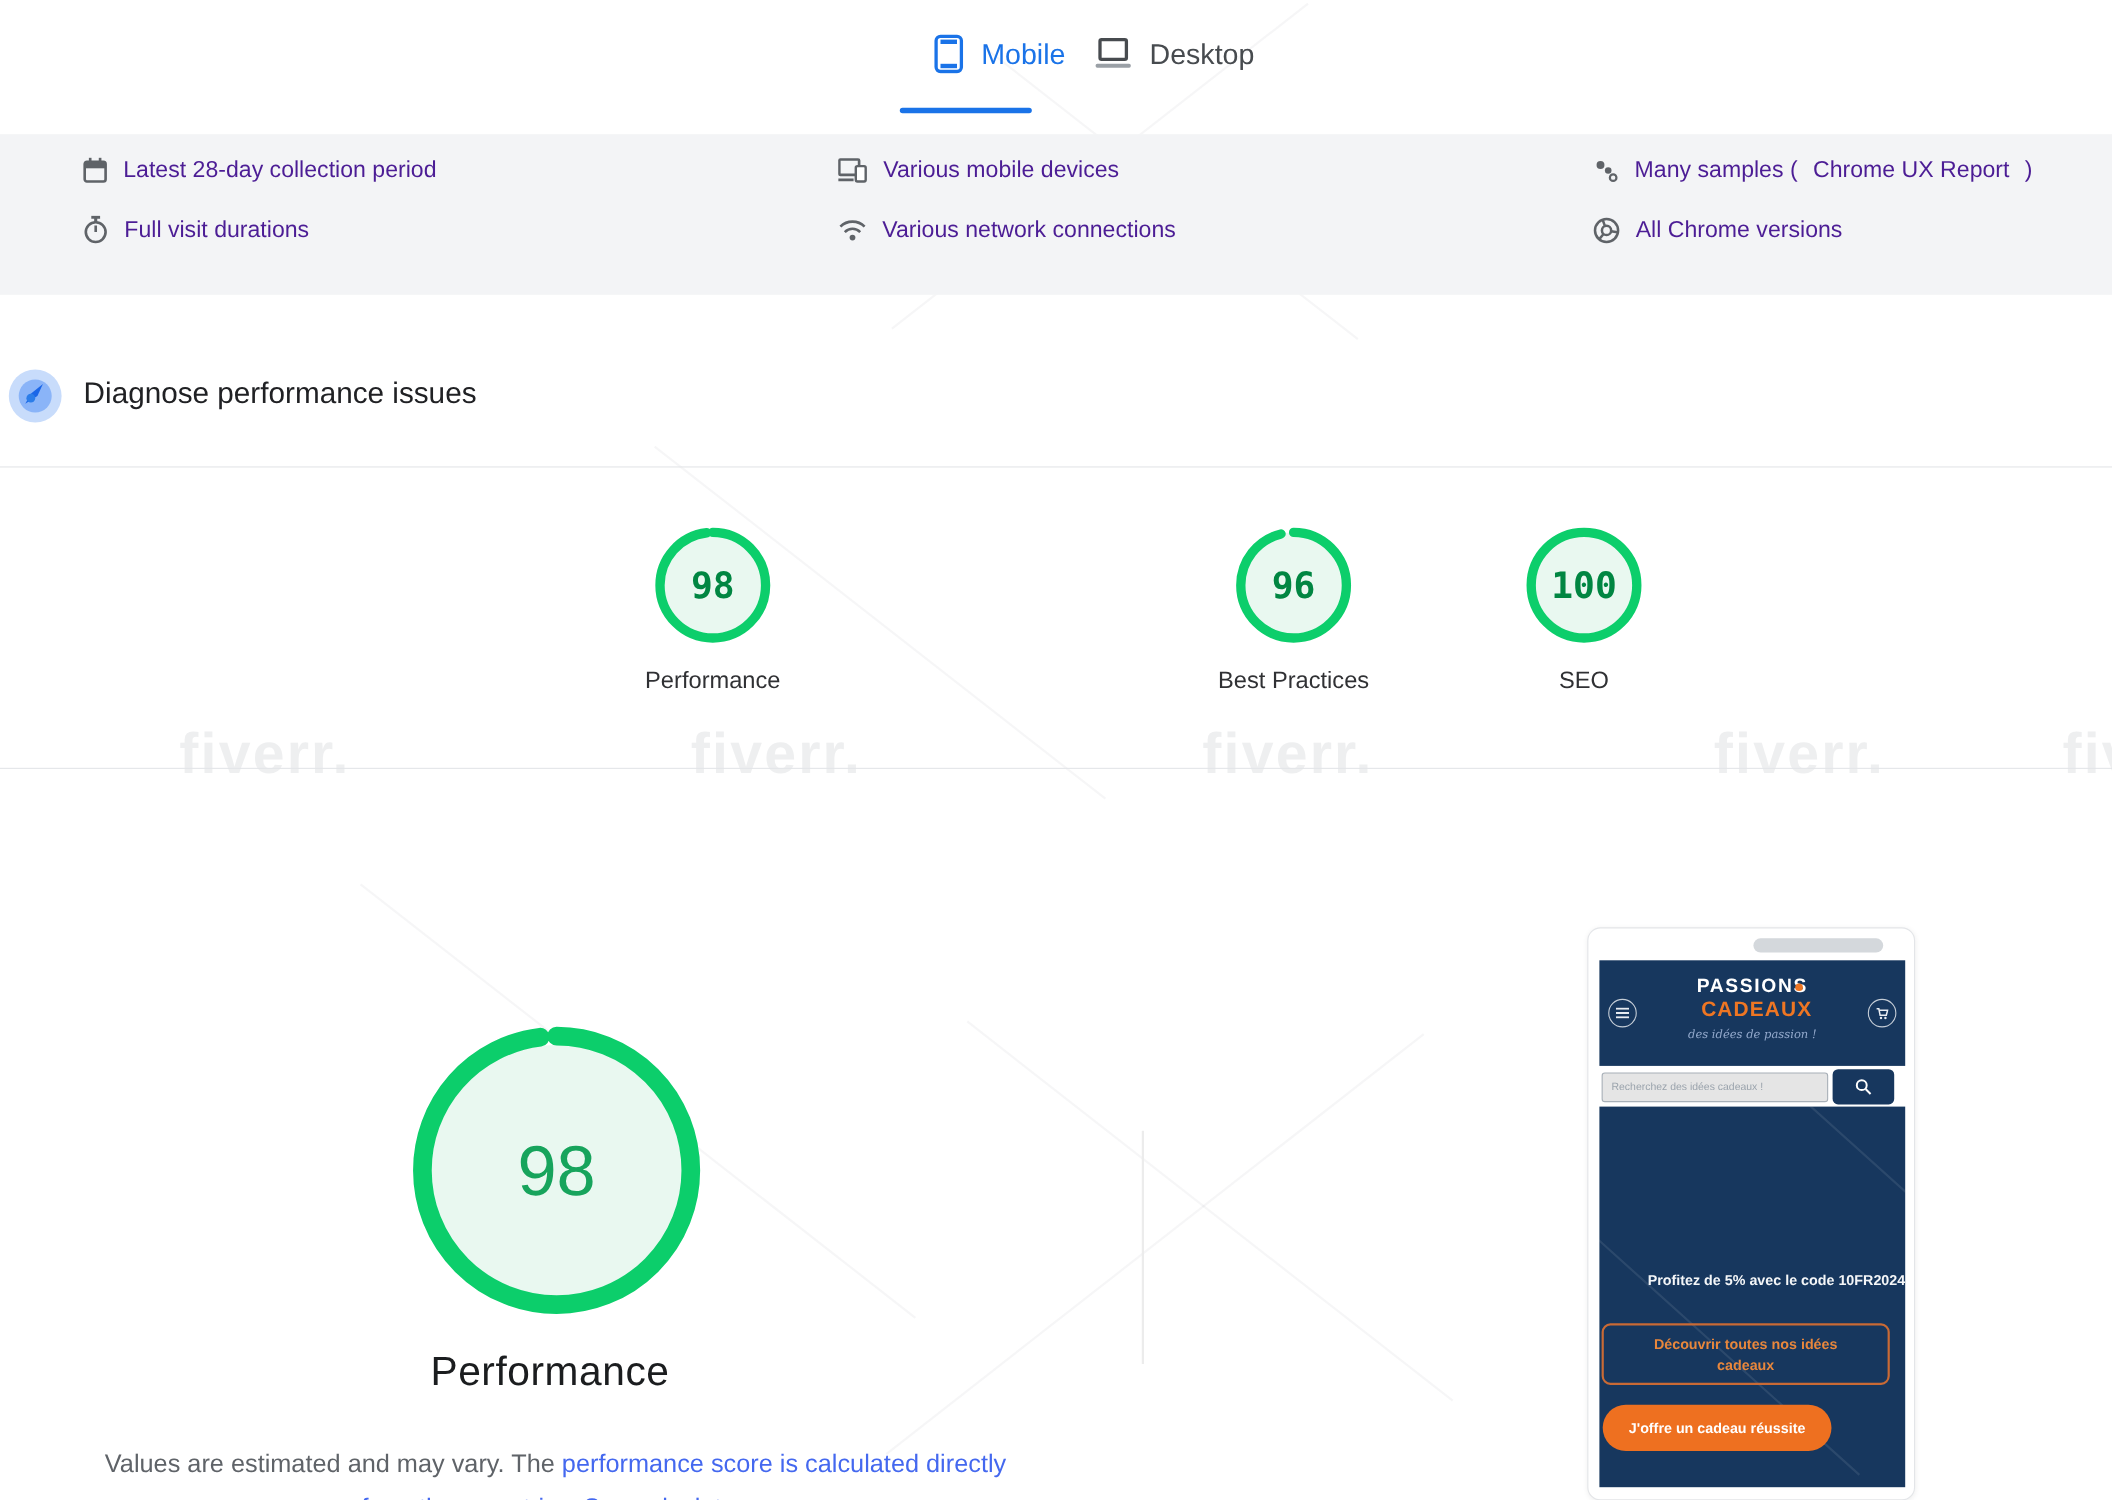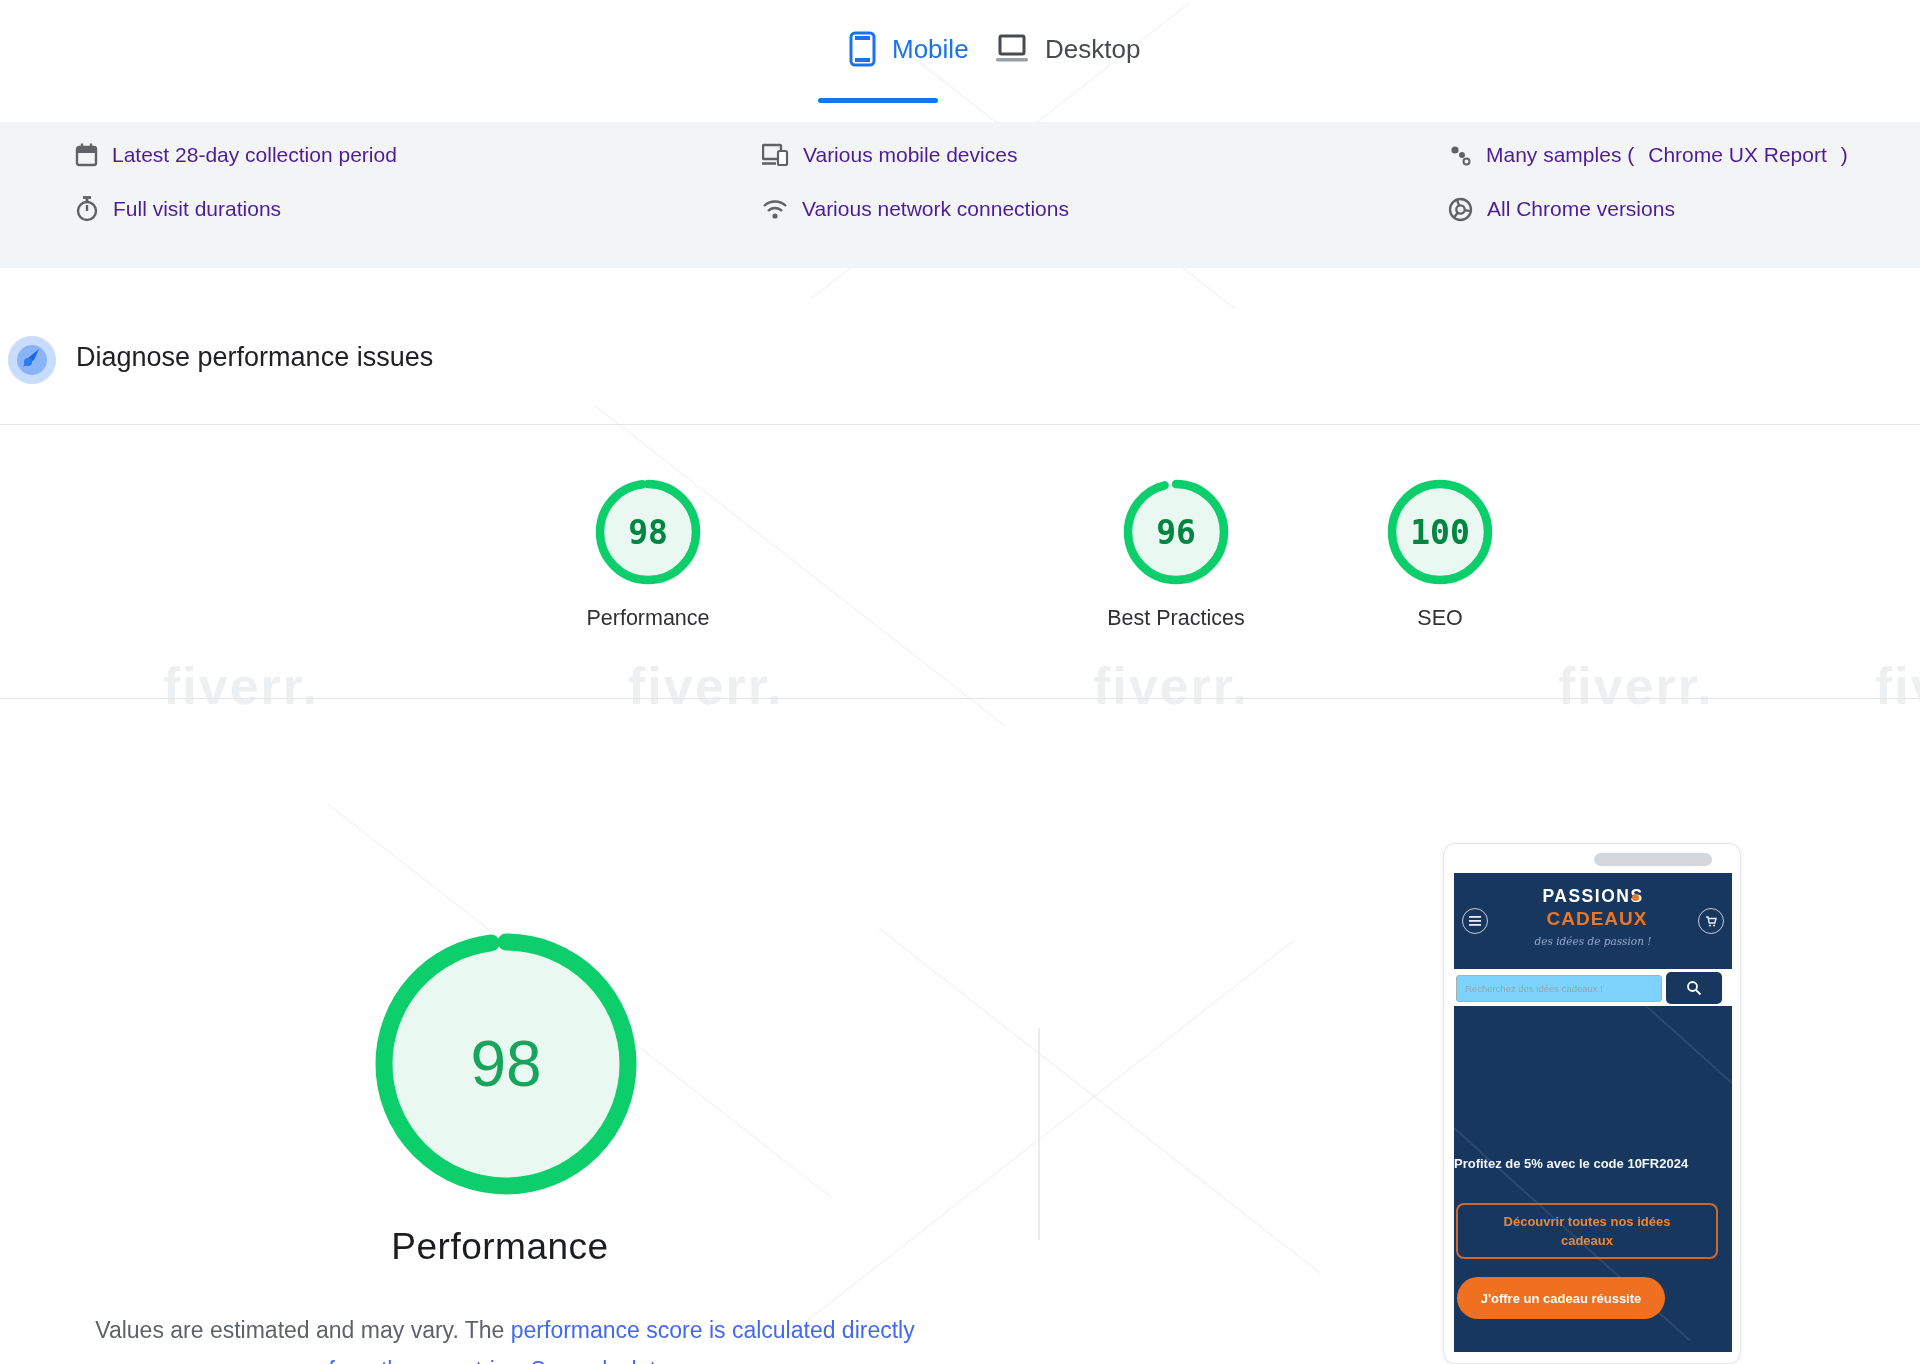--- a/index.html
+++ b/index.html
@@ -69,27 +69,27 @@
   .brand2 { position:absolute; left:4px; top:35px; width:100%; text-align:center;
             font-size:19px; font-weight:800; letter-spacing:1px; color:var(--brand-orange); }
   .tagline { position:absolute; left:0; top:62px; width:100%; text-align:center;
              font-size:10.5px; font-style:italic; color:#93a9cc;
              font-family:"DejaVu Serif", serif; }
   .hdr-circle { position:absolute; top:35px; width:26px; height:26px; border:1.5px solid rgba(255,255,255,0.75);
                 border-radius:50%; display:flex; align-items:center; justify-content:center; }
   .hdr-circle.l { left:8px; } .hdr-circle.r { right:8px; }
   .phone-search { position:absolute; left:12px; top:131px; width:206px; height:27px;
                   border:1px solid #a8b0b8; border-radius:3px; font-size:9.5px; color:#5a6570;
-                  padding:0 8px; outline:none; background:#7dd3fc; font-family:"Liberation Sans",sans-serif;}
+                  padding:0 8px; outline:none; background:#e5e5e5; font-family:"Liberation Sans",sans-serif;}
   .phone-search::placeholder { color:#9aa3ac; }
   .phone-search-btn { position:absolute; left:222px; top:128px; width:56px; height:32px;
                       background:var(--navy); border-radius:5px; display:flex; align-items:center; justify-content:center; }
   .phone-content { position:absolute; left:10px; top:162px; width:278px; height:346px;
                    background:var(--navy); overflow:hidden; }
-  .promo { position:absolute; left:0; top:150px; width:100%; text-align:left;
+  .promo { position:absolute; left:0; top:150px; width:100%; text-align:right;
            font-size:13px; font-weight:600; color:#f4f6f8; }
   .btn-outline { position:absolute; left:2px; top:197px; width:262px; height:56px;
                  border:2px solid #c96a35; border-radius:8px; color:#e8873c;
                  font-size:13px; font-weight:700; display:flex; align-items:center; justify-content:center;
                  text-align:center; padding:0 28px; line-height:1.5; }
   .btn-filled { position:absolute; left:3px; top:271px; width:208px; height:42px;
                 background:#ee7020; border-radius:21px; color:#fff; font-size:13px; font-weight:700;
                 display:flex; align-items:center; justify-content:center; }
   .soft { filter:blur(0.5px); }
 </style>

